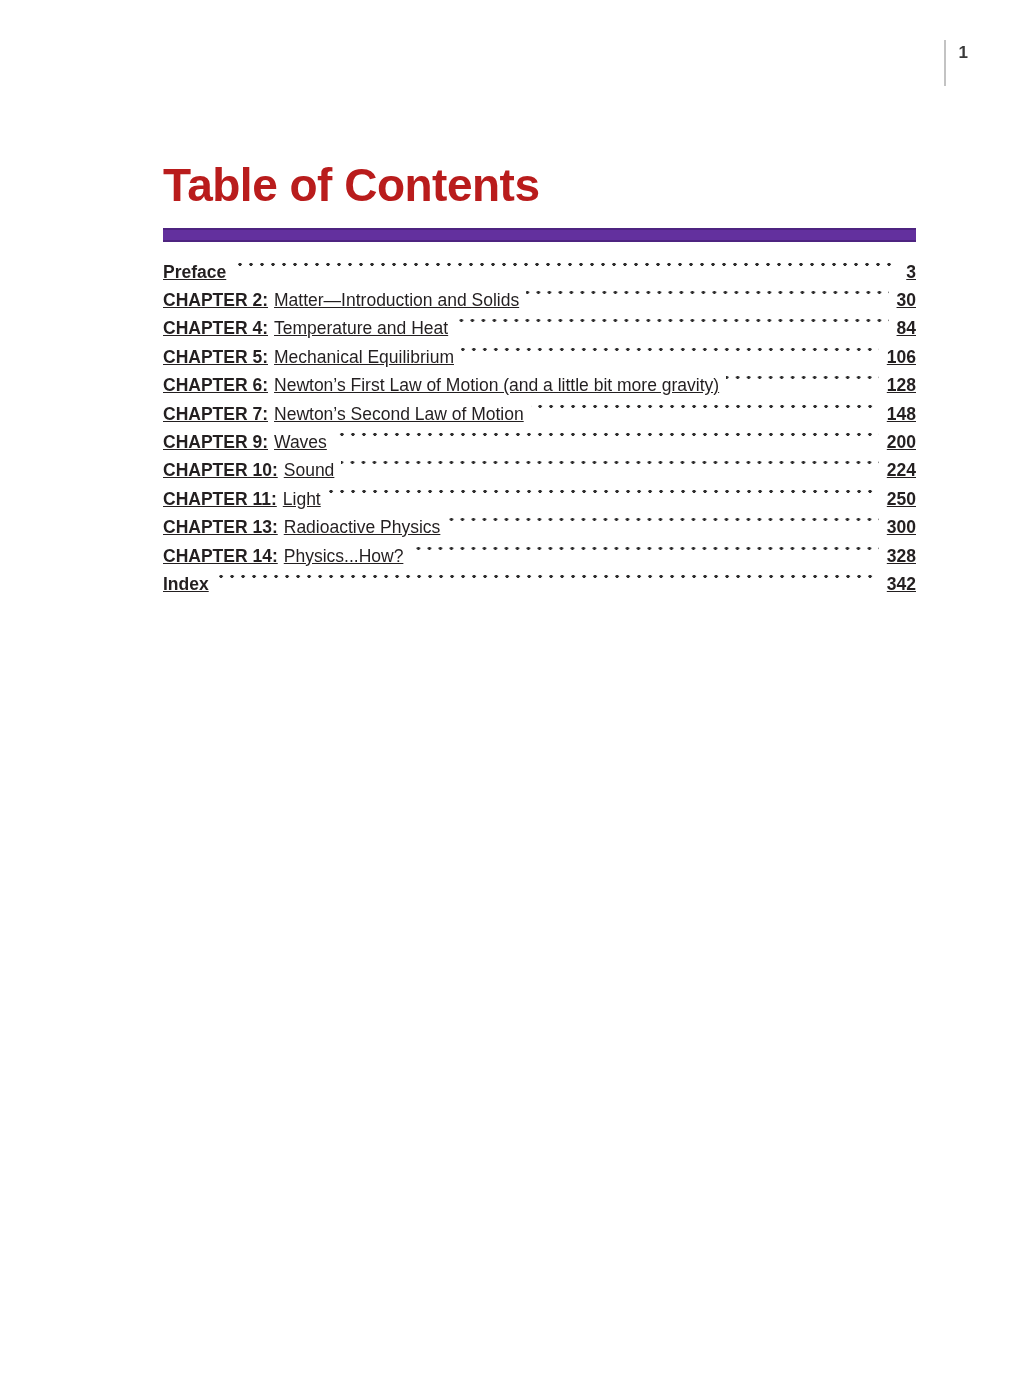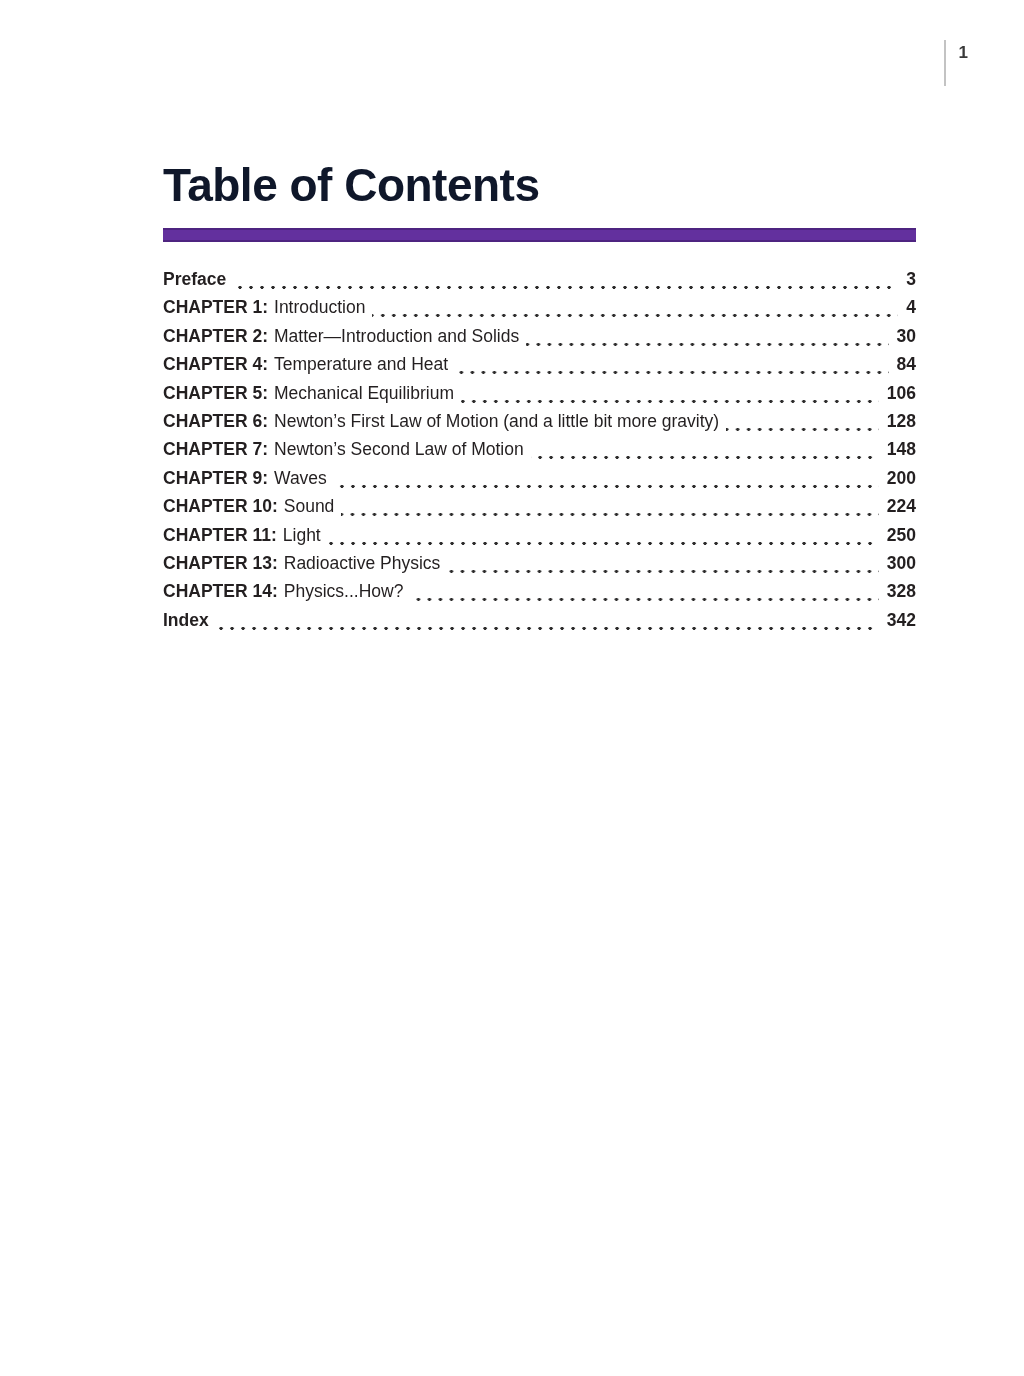--- a/index.html
+++ b/index.html
@@ -38,37 +38,38 @@
   .content {
     position: absolute;
     left: 163px;
     top: 160px;
     width: 753px;
   }
   h1.page-title {
     font-size: 46px;
     font-weight: bold;
     letter-spacing: -0.5px;
-    color: #0f172a;
+    color: #b91c1c;
     line-height: 1.1;
   }
   .title-bar {
     margin-top: 17px;
     height: 14px;
     background: #63309e;
     border-top: 2px solid #4e2480;
     border-bottom: 2px solid #4e2480;
   }
 
   .toc-list { margin-top: 20px; }
   .toc-row {
     display: flex;
-    align-items: flex-end;
+    align-items: flex-start;
     height: 28.4px;
     font-size: 17.5px;
+    text-decoration: underline;
   }
   .toc-prefix { font-weight: bold; white-space: nowrap; }
   .toc-title  { margin-left: 6px; white-space: nowrap; }
   .toc-title:empty { display: none; }
   .leader {
     flex: 1;
     height: 5px;
     margin: 0 8px 0 7px;
     background-image: radial-gradient(circle at 2px 2.4px, #2b2a2a 1.45px, rgba(0,0,0,0) 1.9px);
     background-size: 11px 5px;
@@ -98,26 +99,20 @@
     <div class="title-bar"></div>
 
     <div class="toc-list">
   <div class="toc-row">
     <span class="toc-prefix">Preface</span>
 
     <span class="leader"></span>
     <span class="toc-page">3</span>
   </div>
 
-  <div class="toc-row">
-    <span class="toc-prefix">CHAPTER 1:</span>
-    <span class="toc-title">Introduction</span>
-    <span class="leader"></span>
-    <span class="toc-page">4</span>
-  </div>
 
   <div class="toc-row">
     <span class="toc-prefix">CHAPTER 2:</span>
     <span class="toc-title">Matter—Introduction and Solids</span>
     <span class="leader"></span>
     <span class="toc-page">30</span>
   </div>
 
 
   <div class="toc-row">

